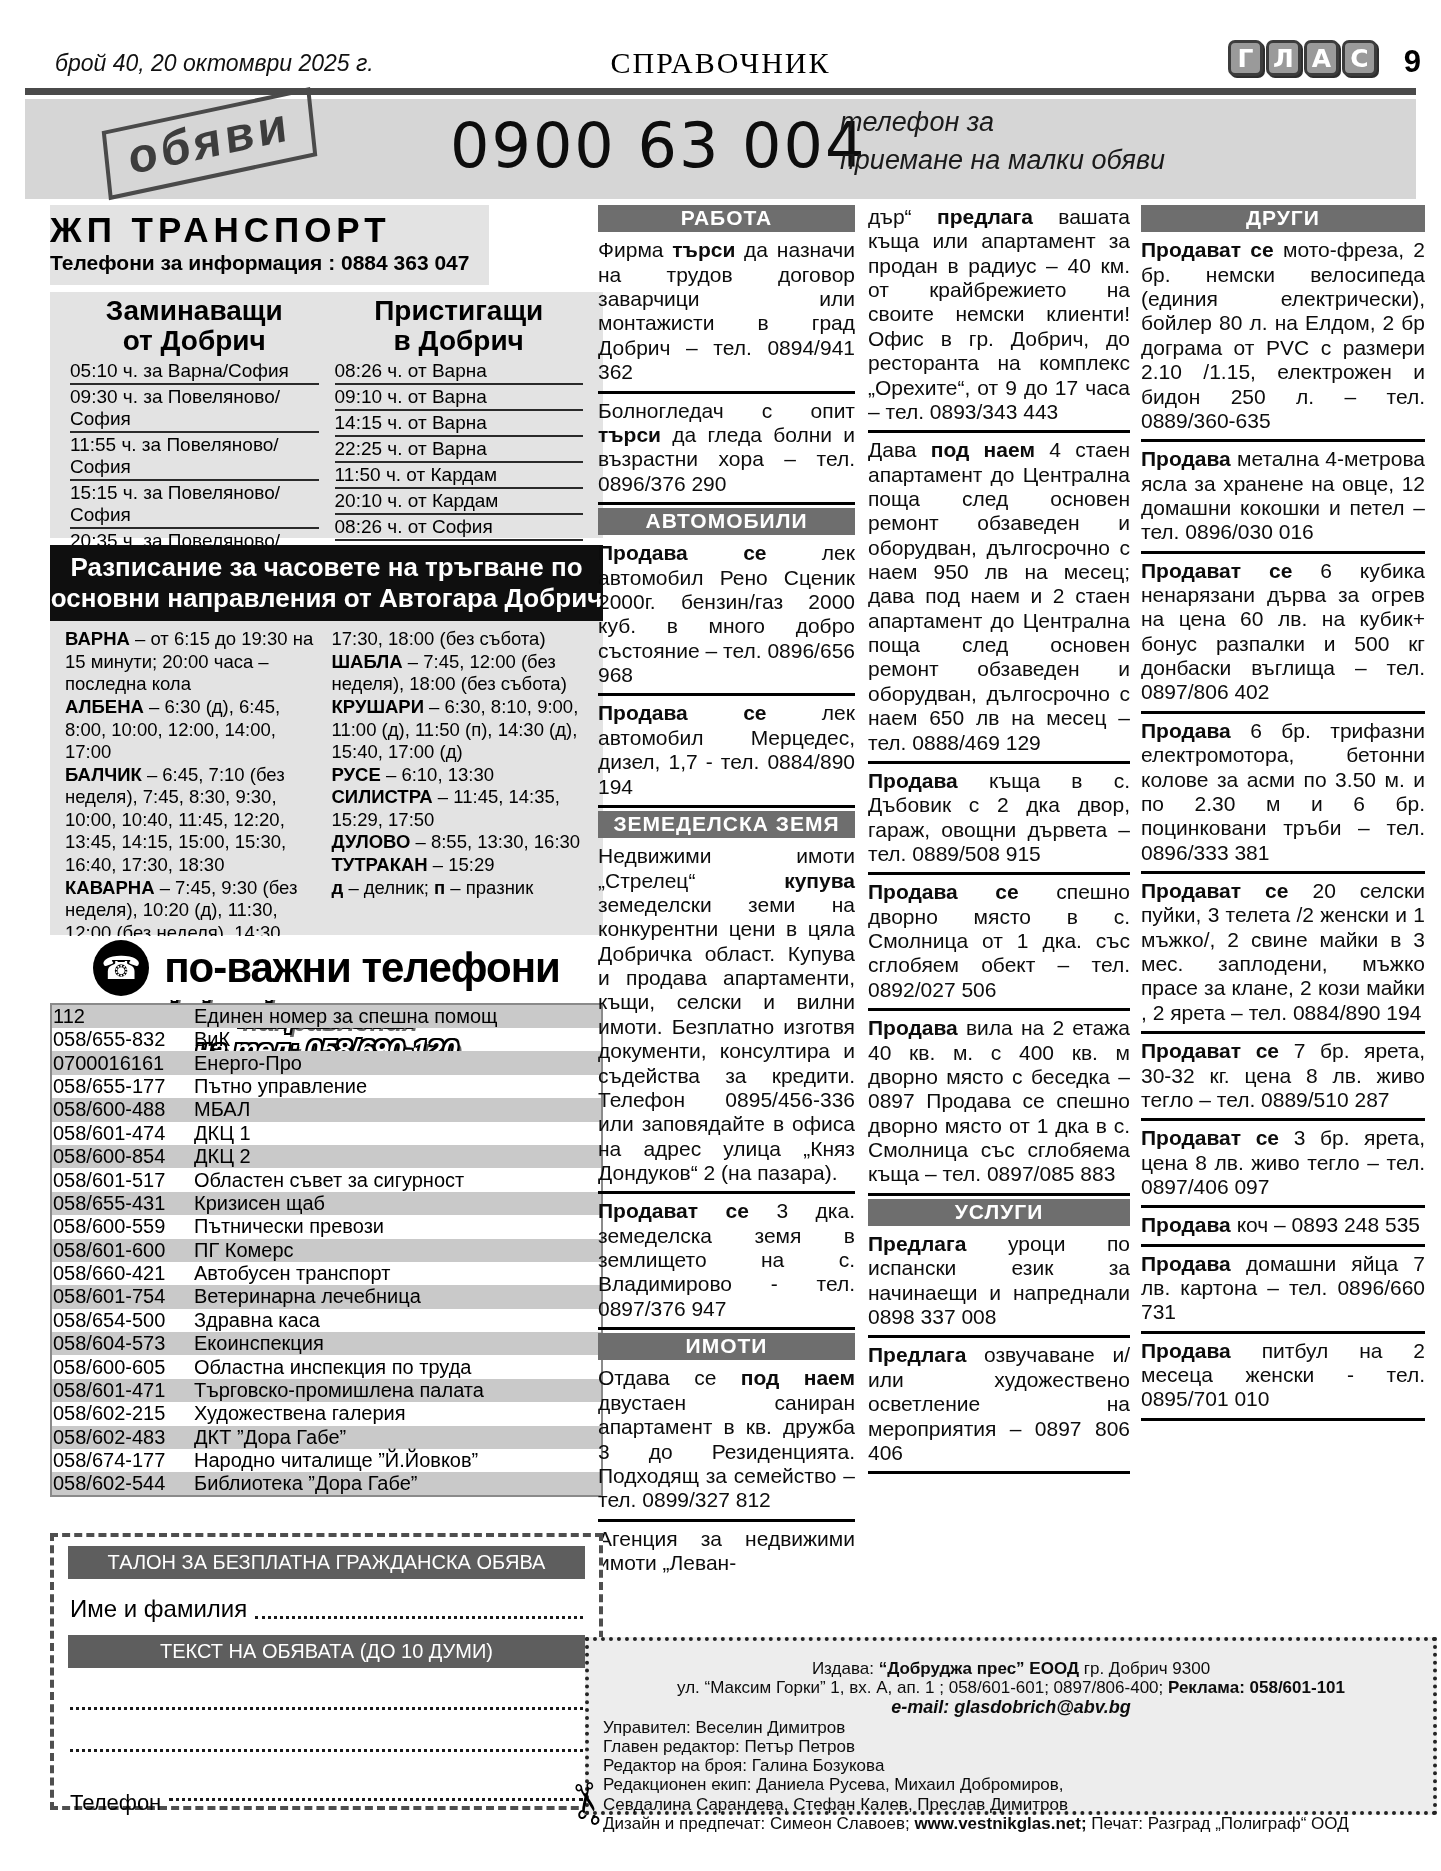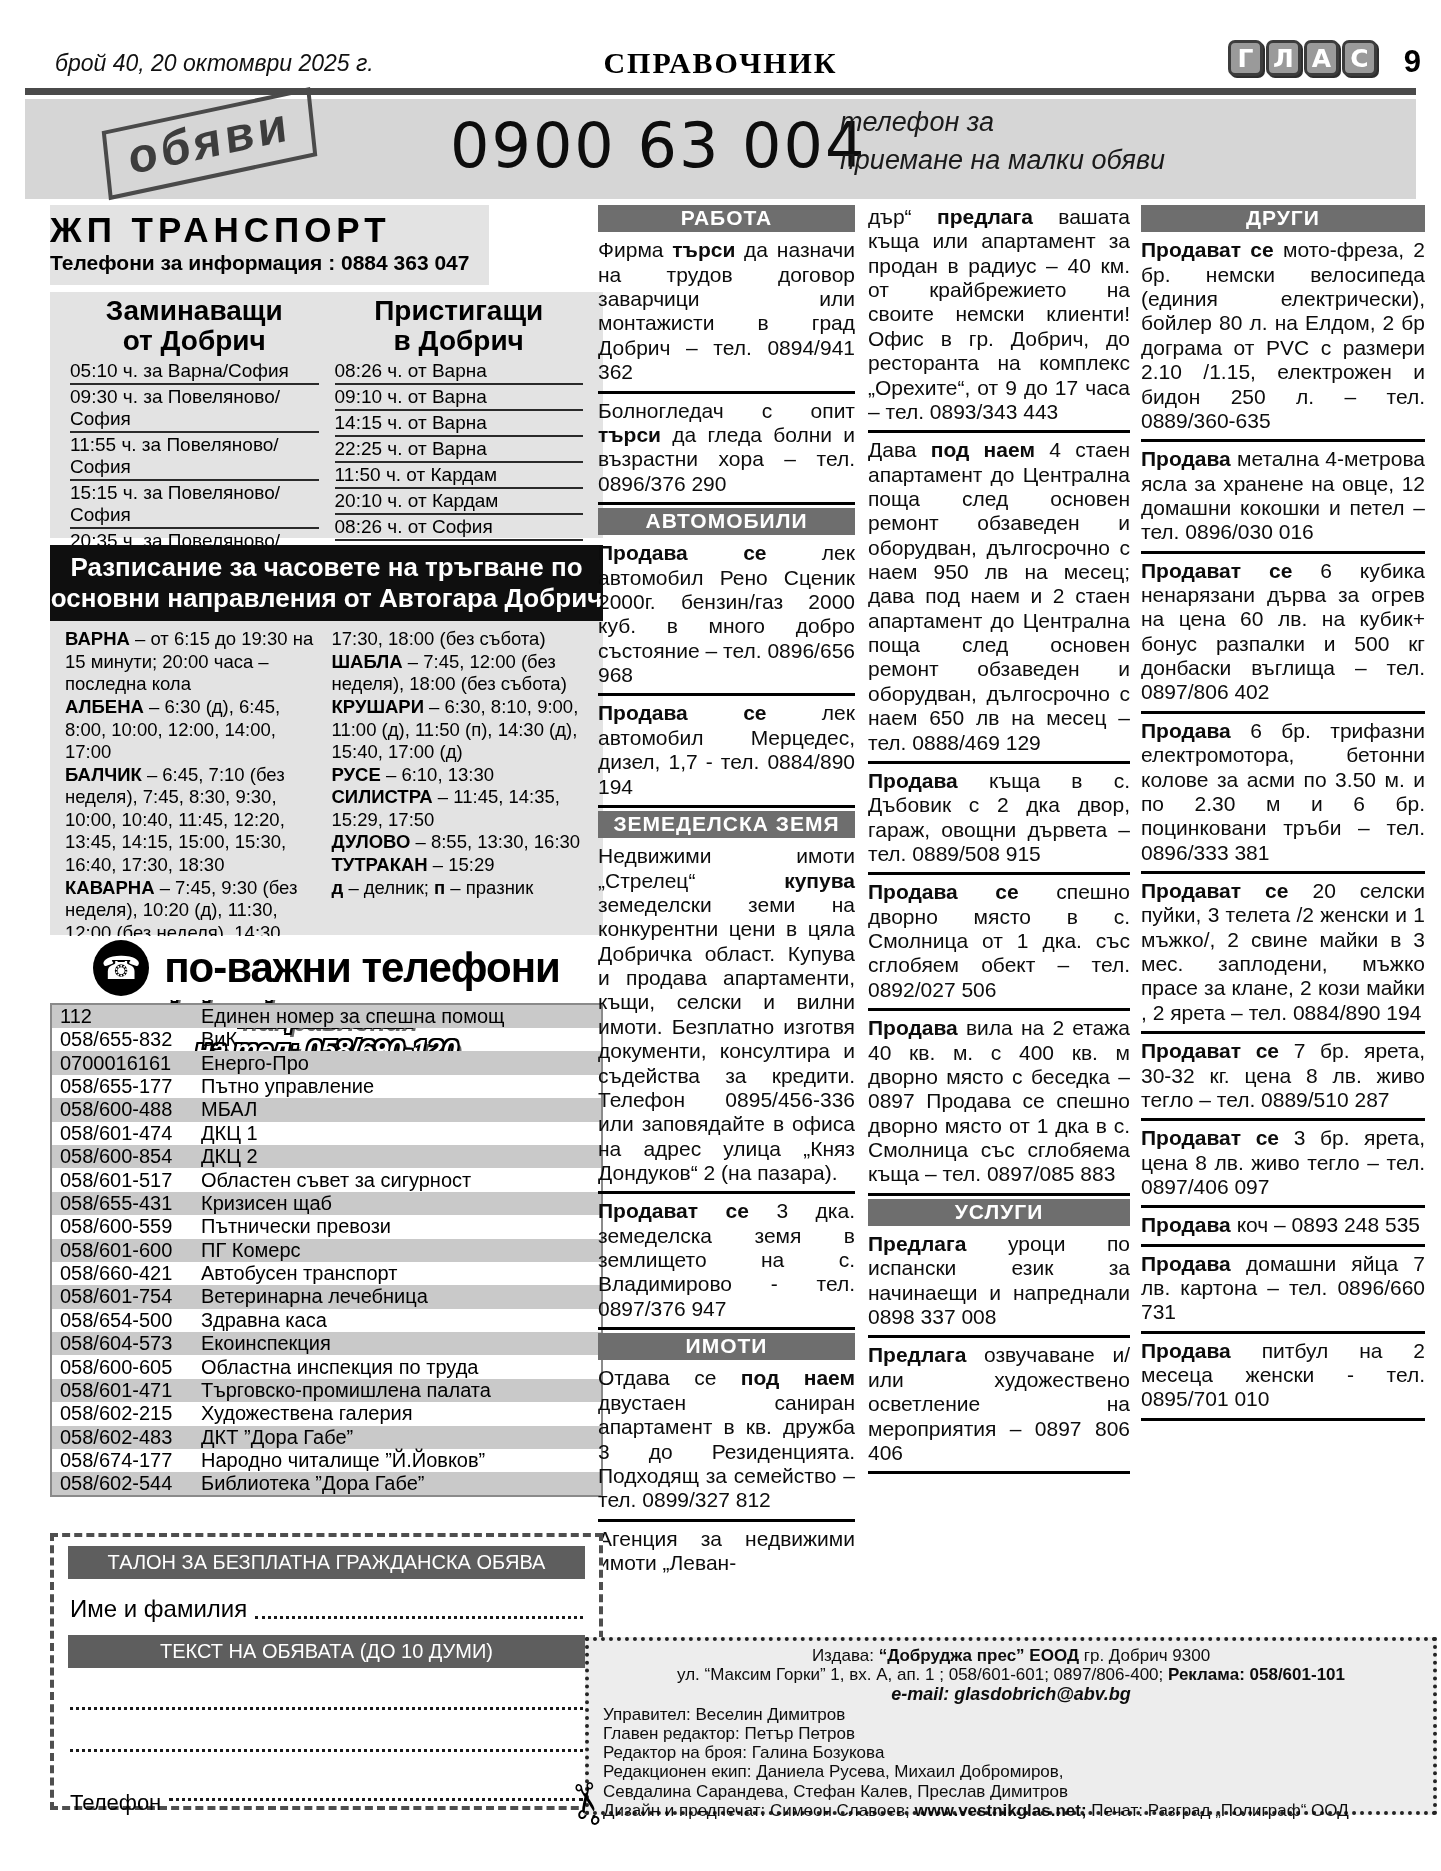--- a/index.html
+++ b/index.html
@@ -2,21 +2,21 @@
 <html lang="bg"><head>
 <meta charset="utf-8">
 <style>
   *{margin:0;padding:0;box-sizing:border-box}
   body{background:#fff;font-family:"Liberation Sans",sans-serif;color:#000}
   .page{position:relative;width:1441px;height:1871px;background:#fff;overflow:hidden}
   .abs{position:absolute}
 
   
   .issue{left:55px;top:50px;font-style:italic;font-size:23px;color:#111}
-  .section-title{left:50%;top:46px;transform:translateX(-50%);font-family:"Liberation Serif",serif;font-weight:bold;font-size:30px;letter-spacing:2px}
+  .section-title{left:50%;top:46px;transform:translateX(-50%);font-family:"Liberation Serif",serif;font-weight:normal;font-size:30px;letter-spacing:2px}
   .logo{right:64px;top:40px;display:flex;gap:3px}
   .logo-letter{width:35px;height:36px;background:#9a9a9a;border:3px solid #3c3c3c;border-radius:7px;color:#fff;font-weight:bold;font-size:25px;display:flex;align-items:center;justify-content:center;box-shadow:2px 2px 0 #2e2e2e;font-family:"DejaVu Sans",sans-serif}
   .page-num{right:20px;top:44px;font-weight:bold;font-size:31px}
   .top-rule{left:25px;width:1391px;top:88px;height:7px;background:#4a4a4a}
 
   
   .banner{left:25px;top:99px;width:1391px;height:100px;background:#d6d6d6}
   .stamp{position:absolute;left:78px;top:10px;transform:rotate(-12deg) skewX(-6deg);border:4px solid #4a4a4a;padding:0 20px 6px;font-size:48px;font-weight:bold;color:#3d3d3d;letter-spacing:4px}
   .banner-phone{position:absolute;left:425px;top:10px;font-size:62px;letter-spacing:2px;color:#0d0d0d;font-family:"DejaVu Sans",sans-serif}
   .banner-caption{position:absolute;left:815px;top:5px;font-style:italic;font-size:27px;line-height:1.4;color:#1a1a1a}
@@ -37,21 +37,21 @@
   .bus-body{display:flex;padding:7px 10px 0}
   .bus-col{width:50%;padding:0 5px}
   .bus-entry{font-size:18.5px;line-height:1.22}
   .bus-footer{text-align:center;font-weight:800;font-style:italic;font-size:27px;line-height:1.18;color:#fff;margin-top:4px;
     text-shadow:-2px -2px 0 #000,2px -2px 0 #000,-2px 2px 0 #000,2px 2px 0 #000,-2px 0 0 #000,2px 0 0 #000,0 -2px 0 #000,0 2px 0 #000,4px 4px 0 #6a6a6a}
 
   .phones-header{left:50px;top:936px;width:553px;height:64px;display:flex;align-items:center;justify-content:center;gap:15px;background:#fff}
   .phone-icon{width:56px;height:56px;background:#000;border-radius:50%;color:#fff;display:flex;align-items:center;justify-content:center;font-size:32px;font-family:"DejaVu Sans",sans-serif}
   .phones-title{font-weight:bold;font-size:42px;letter-spacing:-1px}
   .phones-table{left:50px;top:1003px;width:553px;border-collapse:collapse;border:2px solid #8a8a8a;font-size:20px}
-  .phones-table td{padding:0 8px;height:23.4px;white-space:nowrap}
+  .phones-table td{padding:0 1px;height:23.4px;white-space:nowrap}
   .phones-table tr:nth-child(odd) td{background:#c9c9c9}
   .phones-table td:first-child{width:142px}
 
   .coupon{left:50px;top:1533px;width:553px;height:277px;border:4px dashed #4f4f4f;background:#fff;padding:9px 14px;z-index:4}
   .coupon-bar{background:#5e5e5e;color:#fff;text-align:center;font-size:20px;padding:5px 0}
   .coupon-row{display:flex;align-items:flex-end;font-size:24px;margin:16px 2px 12px}
   .dots-fill{flex:1;border-bottom:3px dotted #1a1a1a;margin-left:8px;transform:translateY(-4px)}
   .coupon-dotline{border-bottom:3px dotted #1a1a1a;height:42px;margin:0 2px}
   .coupon-phone-row{display:flex;align-items:center;font-size:22px;margin:38px 2px 0}
   .coupon-scissors{position:absolute;right:-18px;bottom:-28px;font-size:50px;transform:rotate(-65deg);color:#000}
@@ -60,21 +60,21 @@
   .adcol{position:absolute;top:203px;font-size:21px;line-height:1.16;text-align:justify;color:#0c0c0c}
   #col2{left:598px;width:257px}
   #col3{left:868px;width:262px}
   #col4{left:1141px;width:284px}
   .section-bar{background:#6e6e6e;color:#fff;font-weight:bold;font-size:21px;text-align:center;letter-spacing:1px;padding:1px 0 2px;margin:2px 0 4px}
   .ad{border-bottom:3px solid #000;padding:2px 0 6px;margin-bottom:3px}
   .ad.open{border-bottom:none}
   .b{font-weight:bold}
 
   
-  .imprint{left:585px;top:1637px;width:852px;height:178px;border:4px dotted #242424;background:#ededed;padding:5px 14px 2px;z-index:5}
+  .imprint{left:585px;top:1637px;width:852px;height:178px;border:4px dotted #242424;background:#ededed;padding:18px 14px 2px;z-index:5}
   .imprint-line{font-size:17px;line-height:1.13;color:#0c0c0c}
   .imprint-line.center{text-align:center}
   .imprint-line.em{font-style:italic;font-weight:bold;font-size:18px}
   .imprint-scissors{position:absolute;left:-20px;bottom:-10px;font-size:40px;transform:rotate(80deg);color:#000}
 </style>
 </head>
 <body>
 
 <div class="page">
 

